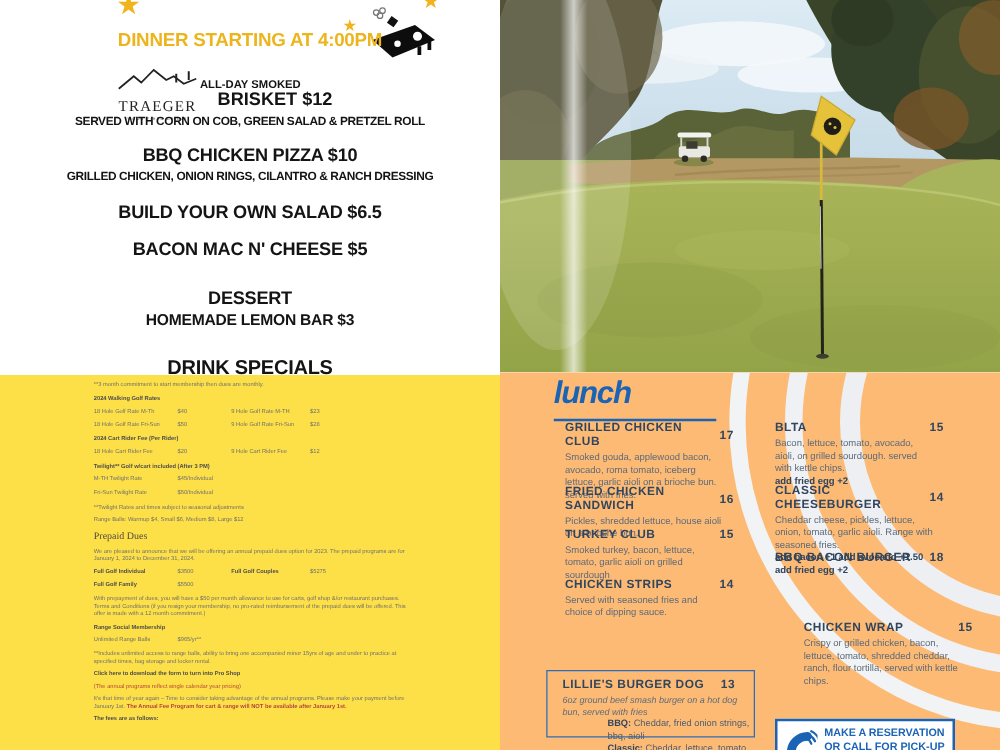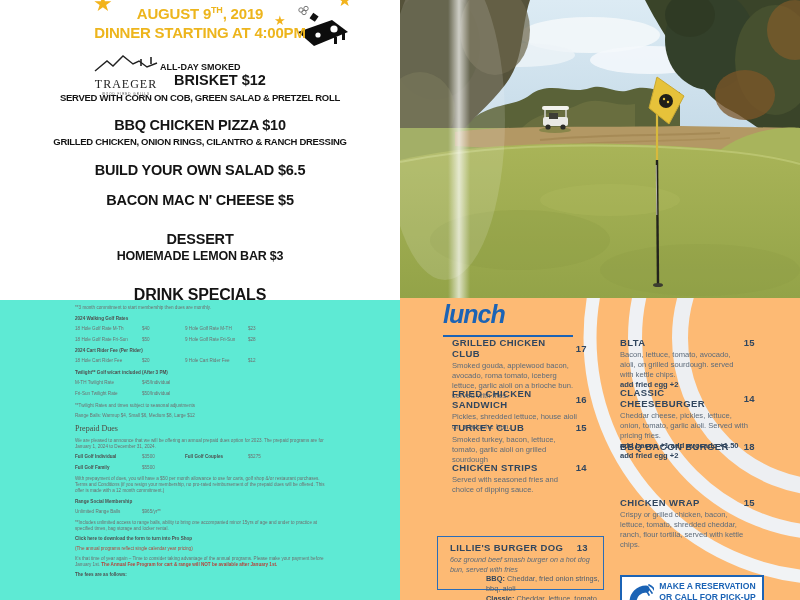--- a/index.html
+++ b/index.html
@@ -24,21 +24,21 @@
   #traeger .t-name { font-family:"Liberation Serif", serif; font-size:12px; letter-spacing:1px; color:#232323; }
   #traeger .t-sub { font-size:3px; letter-spacing:1px; color:#444; }
   #kicker { position:absolute; left:160px; top:62px; width:120px; text-align:left; font-size:9px; font-weight:bold; }
   #brisket { position:absolute; left:150px; top:72px; width:140px; text-align:center; font-size:14.5px; font-weight:bold; }
   .p-h1 { font-size:14.5px; }
 
   
   #photo { position:absolute; left:400px; top:0; width:400px; height:298px; overflow:hidden; }
 
   
-  #doc { position:absolute; left:0; top:300px; width:400px; height:300px; background:#5eead4; overflow:hidden;
+  #doc { position:absolute; left:0; top:300px; width:400px; height:300px; background:#fde047; overflow:hidden;
          padding:5px 50px 0 75px; color:#6f6f6f; font-size:4.6px; line-height:1.35; }
   #doc .sec-title { font-weight:bold; color:#4e4e4e; margin:5px 0 4px; }
   #doc .row { display:grid; grid-template-columns:67px 43px 63px 1fr; margin-bottom:4.5px; }
   #doc .serif-h { font-family:"Liberation Serif", serif; font-size:8px; color:#514a42; margin:5px 0 3px; }
   #doc .para { width:252px; margin-bottom:4px; }
   #doc .red { color:#b5443c; }
   #doc .bold { font-weight:bold; color:#4e4e4e; }
   #doc .note { margin-bottom:4px; }
 
   
@@ -77,23 +77,20 @@
       <circle cx="14" cy="3.5" r="2.2" fill="none" stroke="#777" stroke-width="1"></circle>
       <circle cx="12" cy="7.5" r="2.2" fill="none" stroke="#777" stroke-width="1"></circle>
       <rect x="19" y="9" width="6.5" height="6.5" fill="#111" transform="rotate(35 22 12)"></rect>
       <polygon points="6,27 40,15 56,27 22,41" fill="#0d0d0d"></polygon>
       <circle cx="42" cy="24" r="3.6" fill="#fff"></circle>
       <circle cx="26" cy="30" r="2.6" fill="#fff"></circle>
       <rect x="50" y="27" width="3" height="8" fill="#0d0d0d"></rect>
       <rect x="42" y="32" width="3" height="7" fill="#0d0d0d"></rect>
     </svg>
 
-    <div class="p-center p-date">
-      <span class="yellow"><span>AUGUST 9</span><sup>TH</sup><span>, 2019</span></span>
-    </div>
     <div class="p-center p-time yellow">DINNER STARTING AT 4:00PM</div>
 
     <div id="traeger">
       <svg width="66" height="20" viewBox="0 0 66 20">
         <polyline points="2,18 14,8 20,13 30,3 40,11 46,8 54,14 64,10" fill="none" stroke="#222" stroke-width="1.4"></polyline>
         <line x1="48" y1="6" x2="48" y2="13" stroke="#222" stroke-width="1.6"></line>
         <line x1="58" y1="4" x2="58" y2="11" stroke="#222" stroke-width="1.6"></line>
       </svg>
       <div class="t-name">TRAEGER</div>
       <div class="t-sub">WOOD FIRED GRILLS</div>
@@ -314,31 +311,31 @@
             <span>15</span>
           </div>
         <div class="mi-desc">Bacon, lettuce, tomato, avocado, aioli, on grilled sourdough. served with kettle chips.</div>
         <div class="mi-extra">add fried egg +2</div>
       </div>
       <div class="mitem" style="top:53px;">
         <div class="mi-head">
             <span>CLASSIC CHEESEBURGER</span>
             <span>14</span>
           </div>
-        <div class="mi-desc">Cheddar cheese, pickles, lettuce, onion, tomato, garlic aioli. Served with pricing fries.</div>
+        <div class="mi-desc">Cheddar cheese, pickles, lettuce, onion, tomato, garlic aioli. Range with seasoned fries.</div>
         <div class="mi-extra">add bacon +1   add avocado +1.50</div>
         <div class="mi-extra">add fried egg +2</div>
       </div>
       <div class="mitem" style="top:107px;">
         <div class="mi-head">
             <span>BBQ BACON BURGER</span>
             <span>18</span>
           </div>
       </div>
-      <div class="mitem" style="top:163px;">
+      <div class="mitem" style="top:163px;margin-left:23px;">
         <div class="mi-head">
             <span>CHICKEN WRAP</span>
             <span>15</span>
           </div>
         <div class="mi-desc">Crispy or grilled chicken, bacon, lettuce, tomato, shredded cheddar, ranch, flour tortilla, served with kettle chips.</div>
       </div>
     </div>
 
     <div id="special-box">
       <div class="mi-head">

